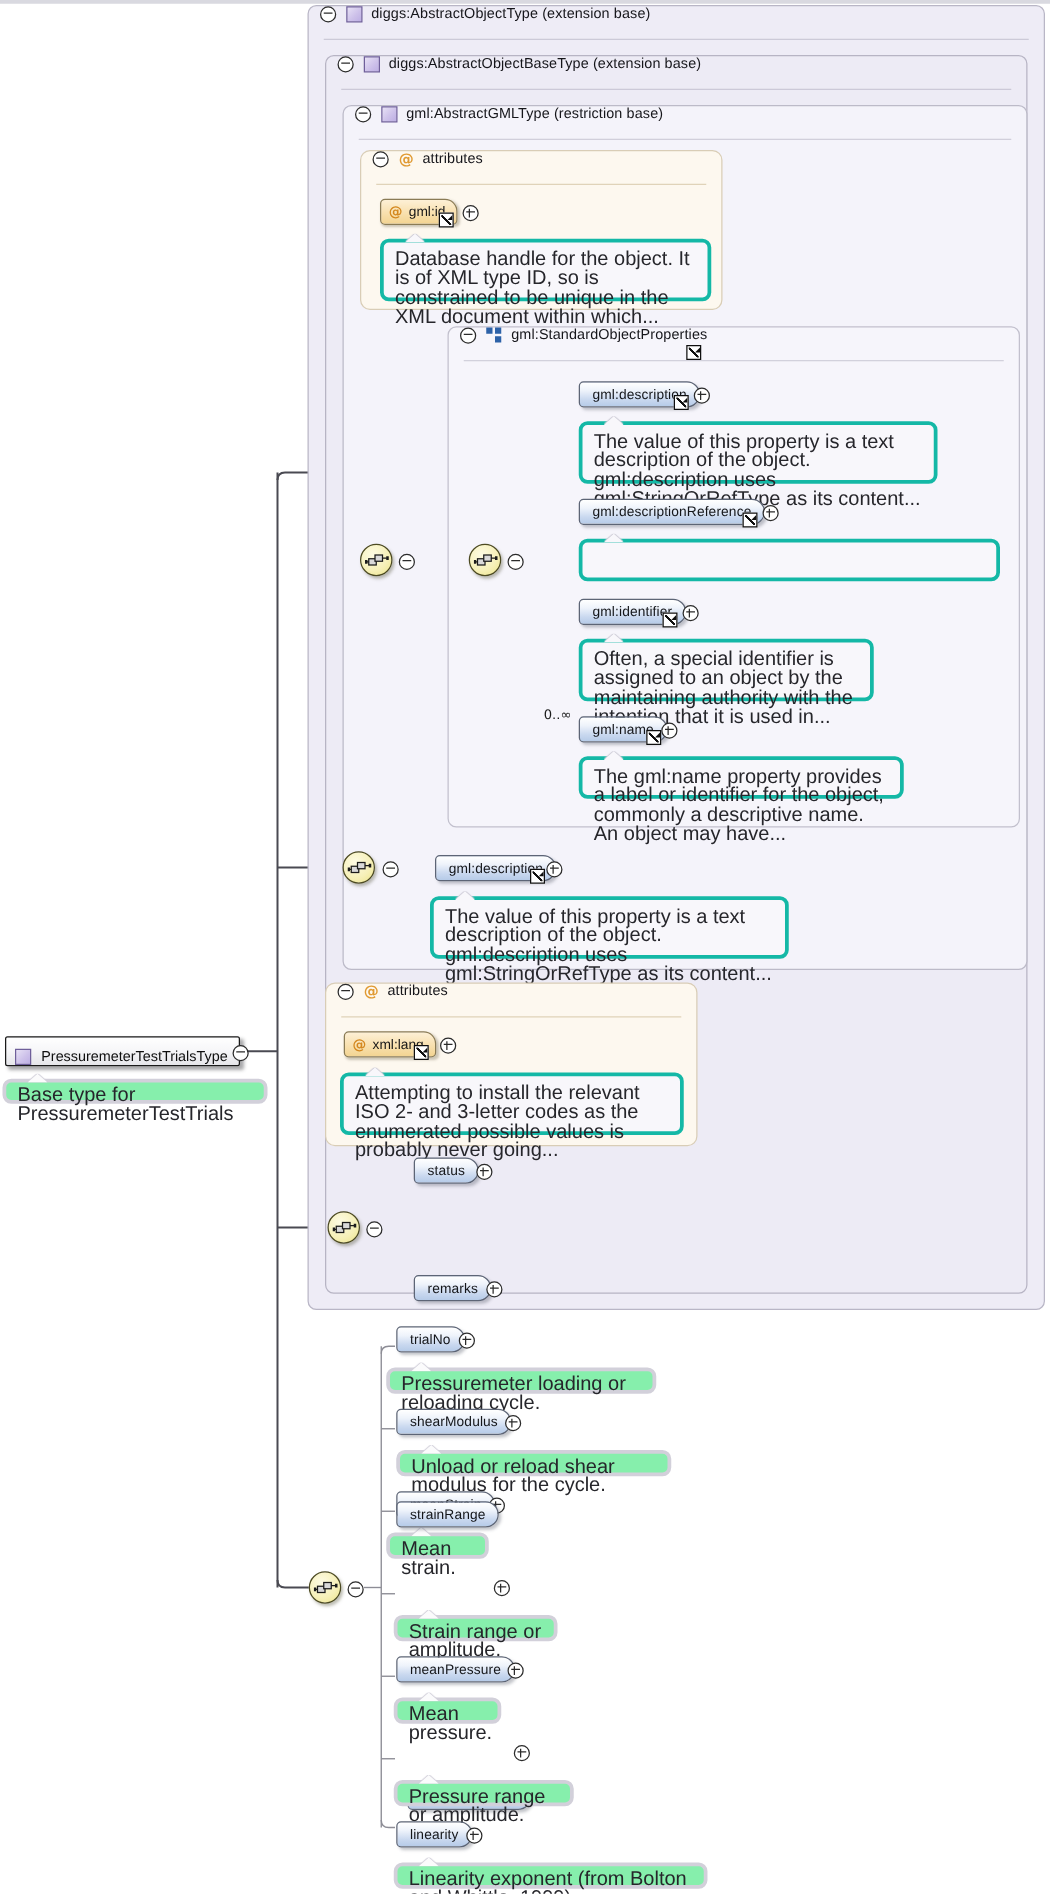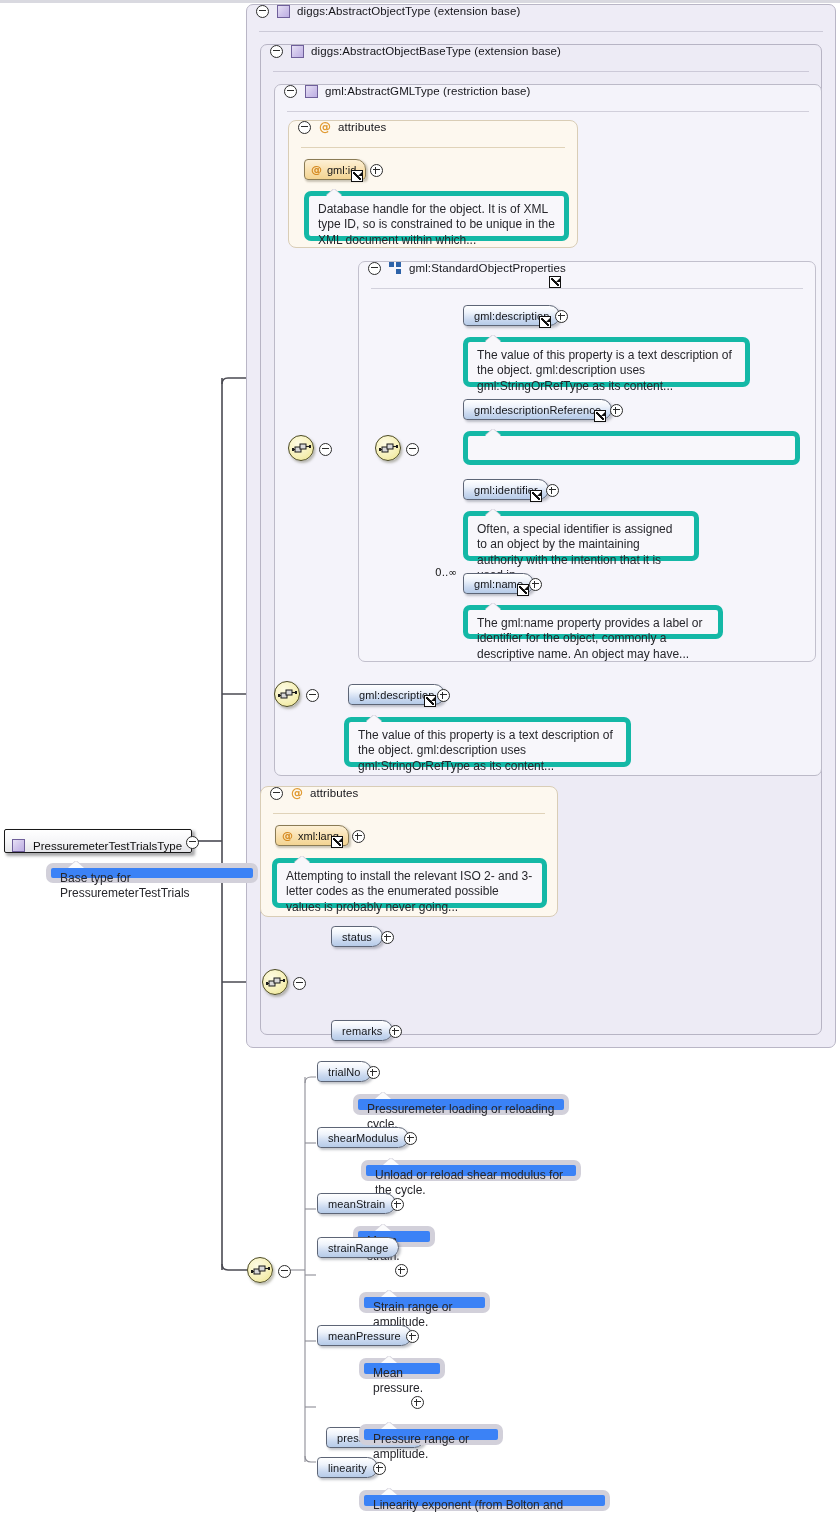--- a/index.html
+++ b/index.html
@@ -123,27 +123,27 @@
   }
   .lnk::after{
     content:"";position:absolute;right:0.5px;top:0.5px;
     border-left:4.6px solid transparent;border-bottom:4.6px solid #101010;
   }
 
   
   .doc{
     position:absolute;
     background:#f8f7fb;
-    border:5px solid #14b8a6;
+    border:3px solid #14b8a6;
     border-radius:7px;
     box-sizing:border-box;
     padding:6px 9px 6px 9px;
-    font-size:12px;line-height:15.4px;color:#26262b;
-  }
-  .doc.plain{background:#3b82f6;border-color:#d2d0da;margin-left:44px;}
+    font-size:16px;line-height:15.4px;color:#26262b;
+  }
+  .doc.plain{background:#86efac;border-color:#d2d0da;}
   .doc .notch{
     position:absolute;left:17px;top:-7px;width:16px;height:7px;overflow:hidden;
   }
   .doc .notch::before{
     content:"";position:absolute;left:0;top:0;width:16px;height:14px;
     background:inherit;
   }
   .doc .notch i{
     position:absolute;left:0;top:0;width:0;height:0;
     border-left:8px solid transparent;border-right:8px solid transparent;
@@ -511,21 +511,21 @@
     <span>meanStrain</span>
   </div>
   <div class="tgl plus" style="position:absolute;left:391px;top:1198px;"></div>
   <div class="doc plain" style="left:309px;top:1226px;width:82px;height:21px;padding-top:3px;padding-bottom:3px;">
     <div class="notch">
         <i></i>
       </div>
     <span>Mean strain.</span>
   </div>
 
-  <div class="el-node" style="left:317px;top:1237px;">
+  <div class="el-node" style="left:317px;top:1201px;">
     <span>strainRange</span>
   </div>
   <div class="tgl plus" style="position:absolute;left:395px;top:1264px;"></div>
   <div class="doc plain" style="left:315px;top:1292px;width:131px;height:21px;padding-top:3px;padding-bottom:3px;">
     <div class="notch">
         <i></i>
       </div>
     <span>Strain range or amplitude.</span>
   </div>
 

